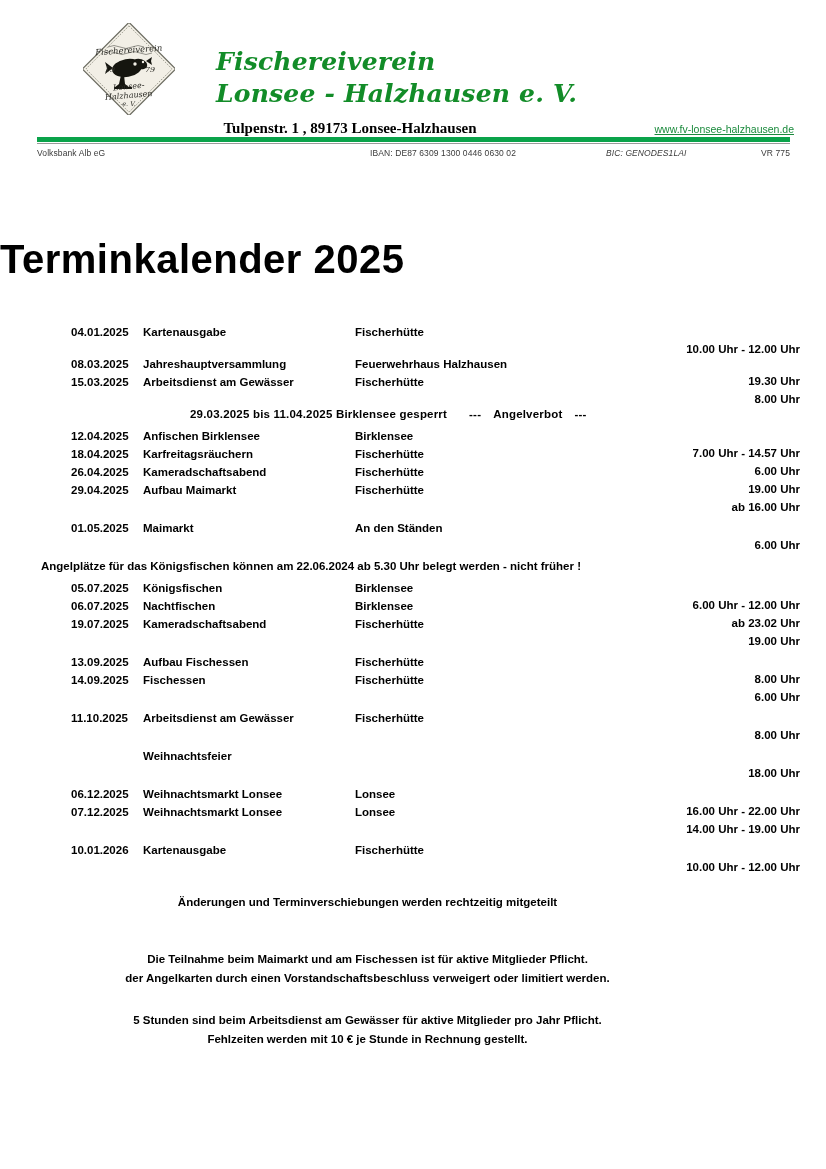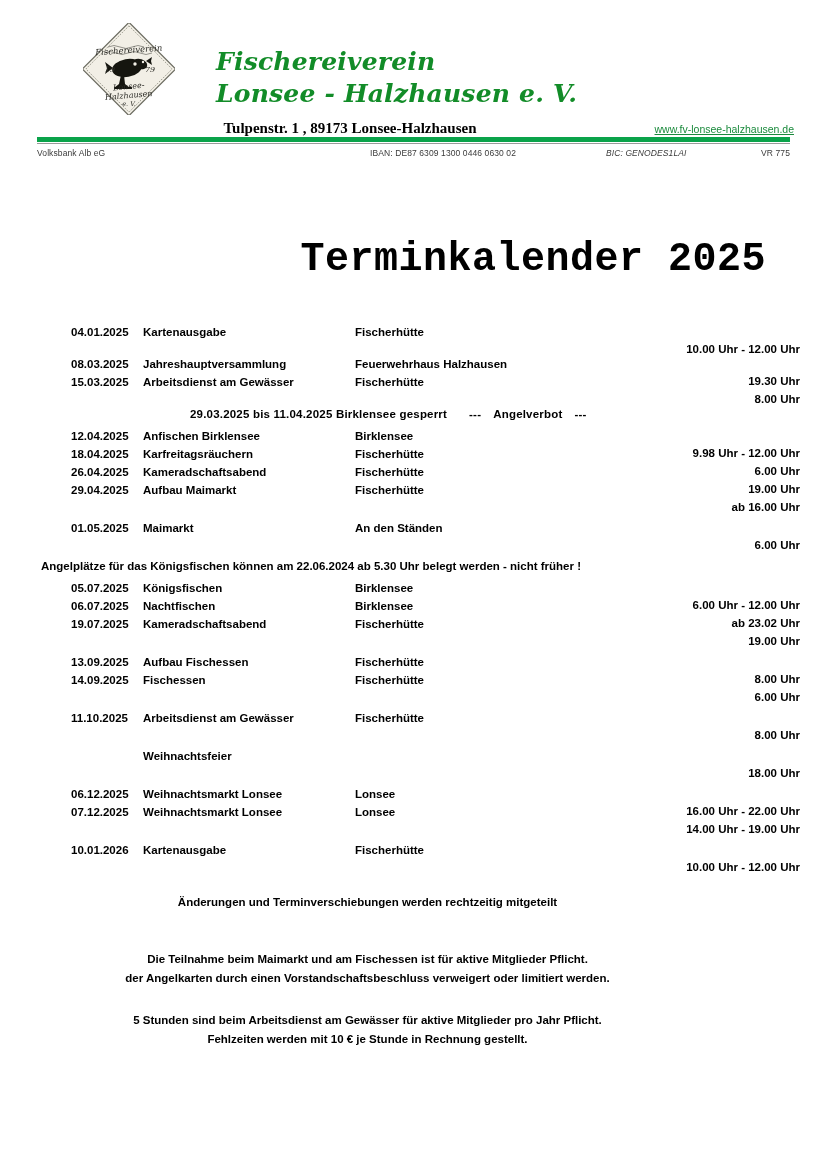--- a/index.html
+++ b/index.html
@@ -114,22 +114,22 @@
   .bank-iban { left: 333px; }
   .bank-bic  { left: 569px; font-style: italic; }
   .bank-vr   { right: 0; }
 
   
   .doc-title {
     position: absolute;
     left: 0;
     top: 210px;
     width: 766px;
-    text-align: right;
-    font-family: Liberation Mono, monospace;
+    text-align: left;
+    font-family: Liberation Sans, sans-serif;
     font-weight: bold;
     font-size: 40px;
     letter-spacing: 0.5px;
     color: #000;
   }
 
   
   .schedule {
     position: absolute;
     left: 0;
@@ -307,21 +307,21 @@
       <span class="notice-centered">
         <span>29.03.2025 bis 11.04.2025</span>
         <span>Birklensee gesperrt</span><span class="seg-gap-a"></span><span>---</span><span class="seg-gap-b"></span><span>Angelverbot</span><span class="seg-gap-b"></span><span>---</span>
       </span>
     </div>
 
     <div class="ev-row">
       <span class="c-date">12.04.2025</span>
       <span class="c-event">Anfischen Birklensee</span>
       <span class="c-place">Birklensee</span>
-      <span class="c-time">9.98 Uhr - 12.00 Uhr</span>
+      <span class="c-time">7.00 Uhr - 14.57 Uhr</span>
     </div>
     <div class="ev-row">
       <span class="c-date">18.04.2025</span>
       <span class="c-event">Karfreitagsräuchern</span>
       <span class="c-place">Fischerhütte</span>
       <span class="c-time">6.00 Uhr</span>
     </div>
     <div class="ev-row">
       <span class="c-date">26.04.2025</span>
       <span class="c-event">Kameradschaftsabend</span>

